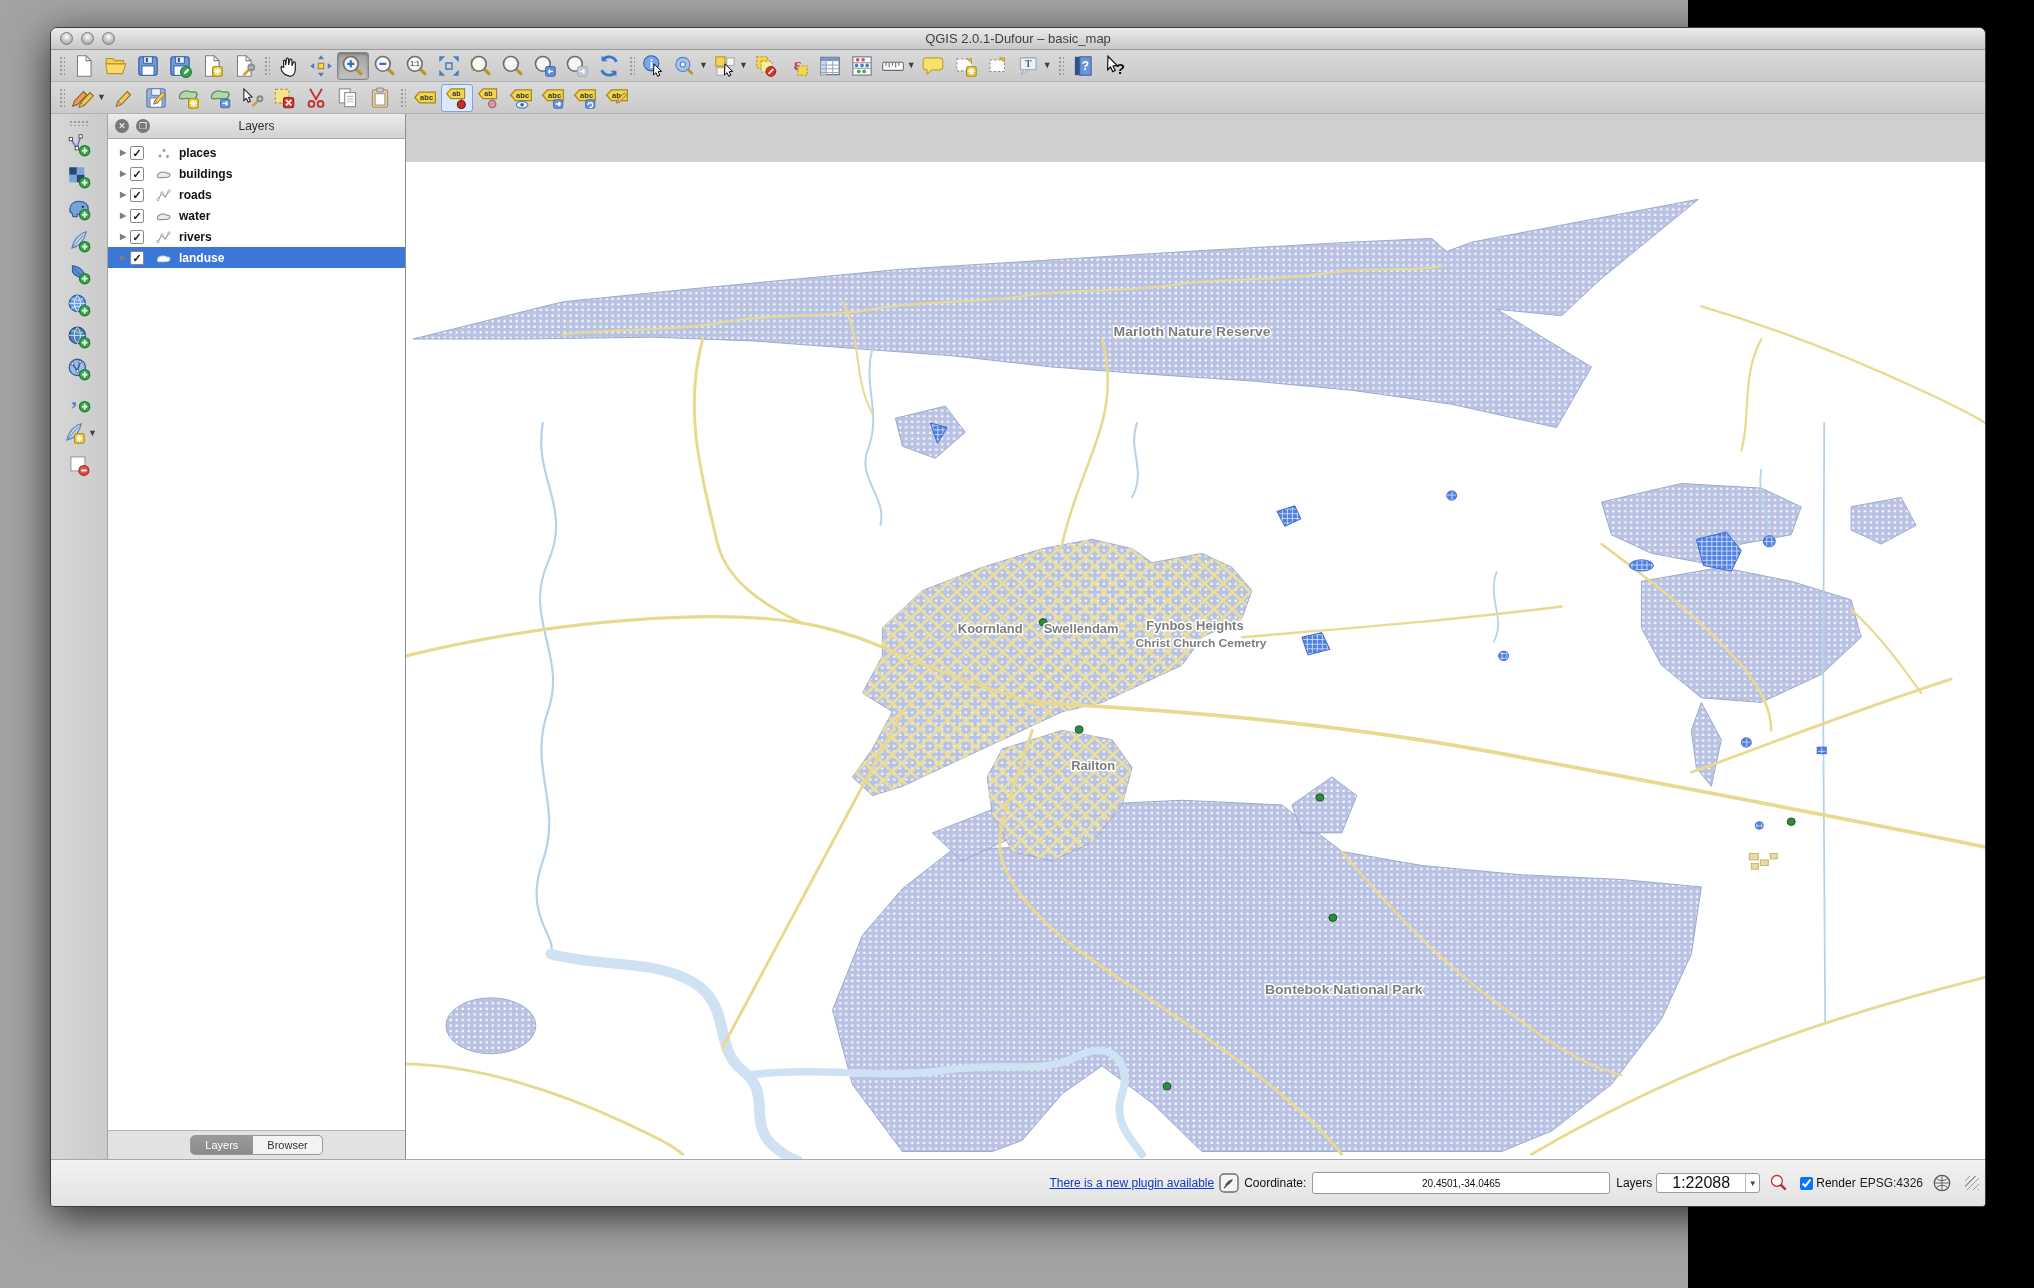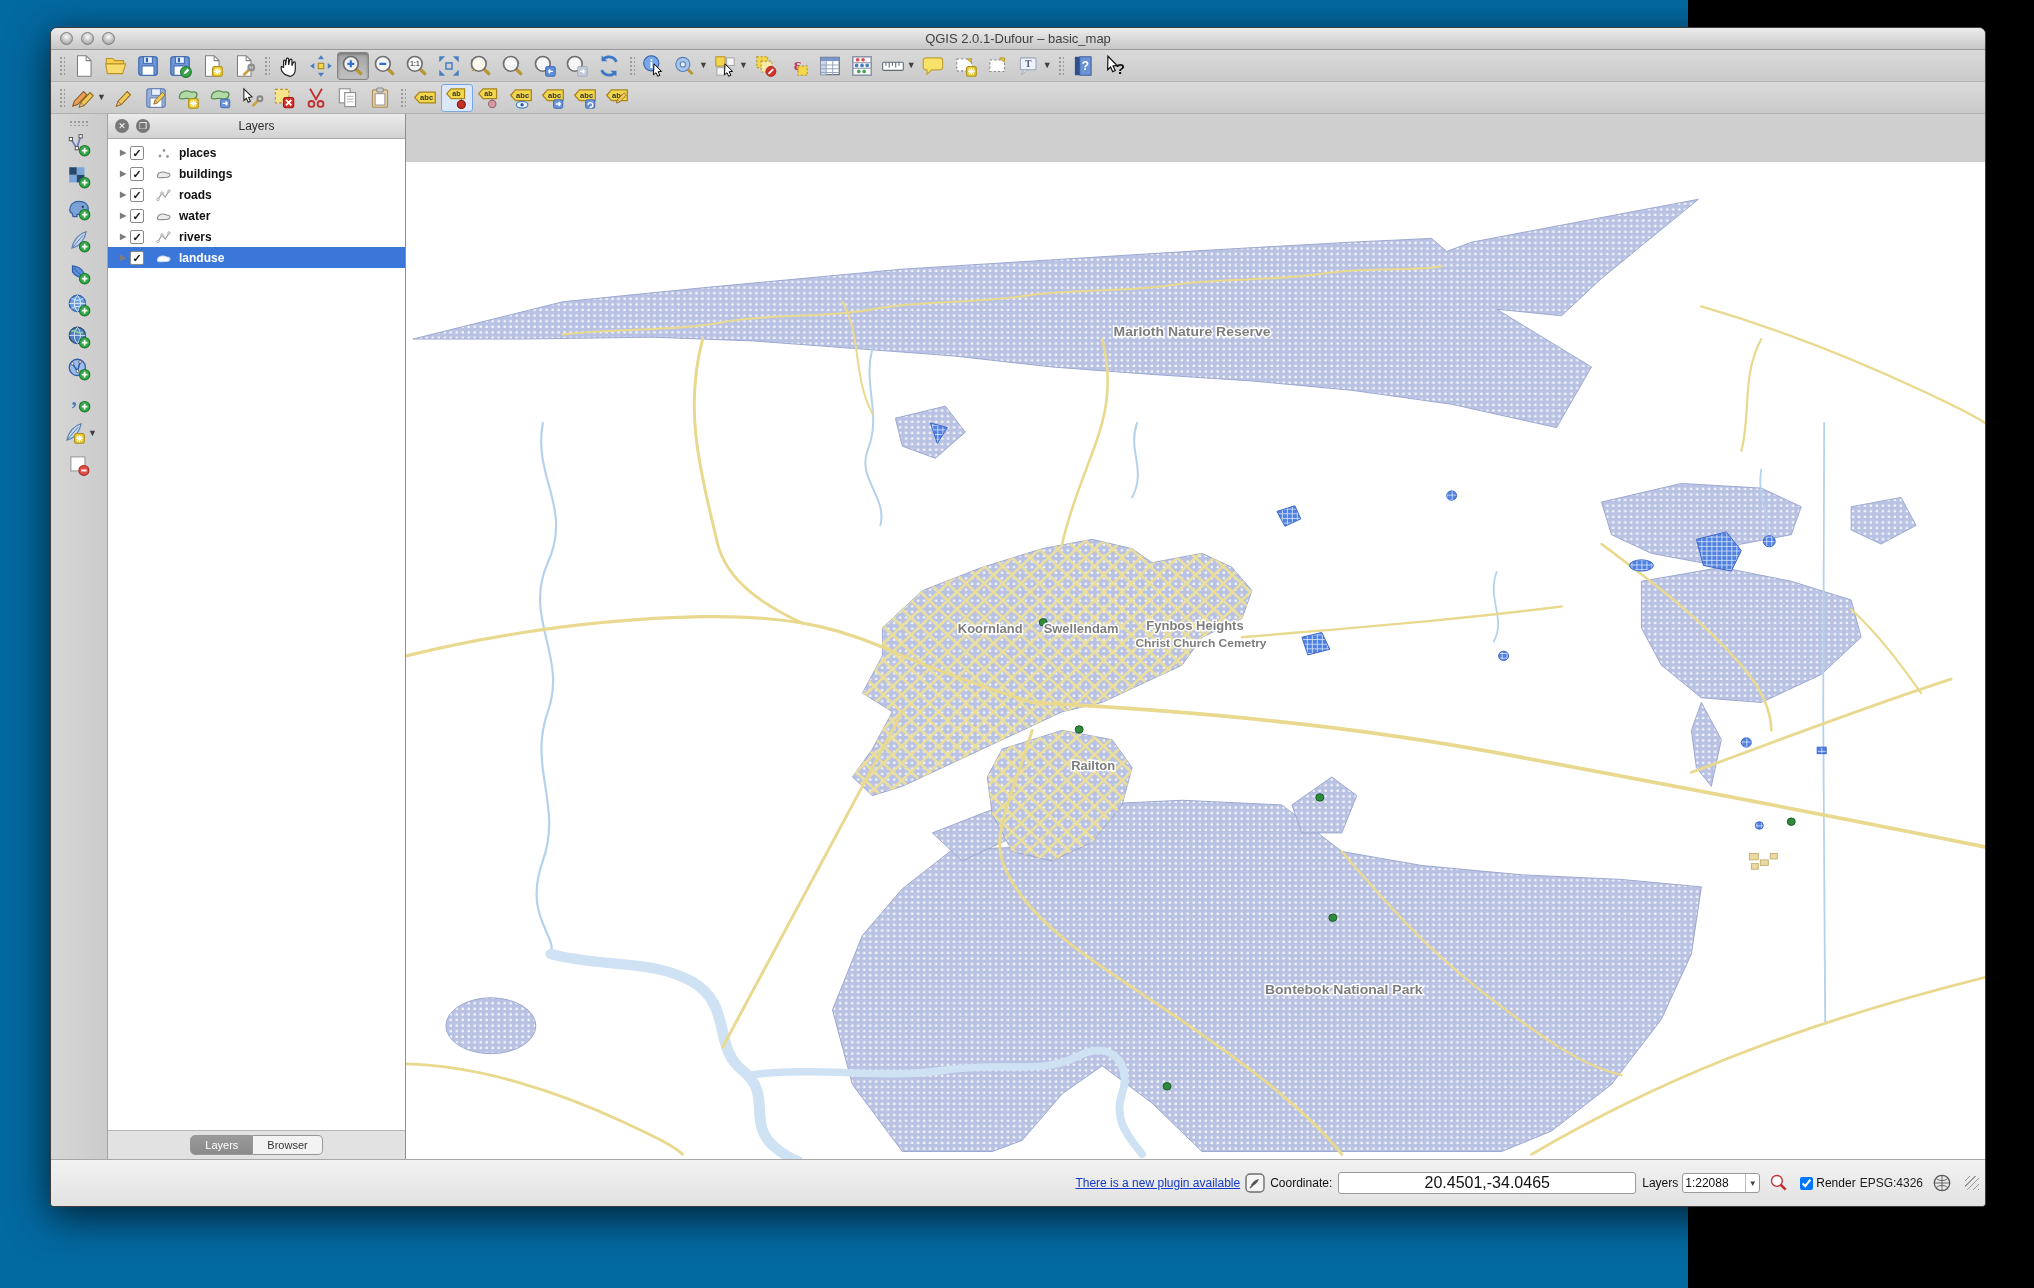--- a/index.html
+++ b/index.html
@@ -1,17 +1,17 @@
 <!DOCTYPE html>
 <html><head>
 <meta charset="utf-8">
 <style>
   html,body{margin:0;padding:0;background:#000;width:2034px;height:1288px;overflow:hidden;
     font-family:"Liberation Sans",sans-serif;-webkit-font-smoothing:antialiased;}
-  #desktop{position:relative;width:1688px;height:1288px;background:#0369a1;}
+  #desktop{position:relative;width:1688px;height:1288px;background:#a3a3a3;}
   #window{position:absolute;left:50px;top:27px;width:1934px;height:1178px;background:#cfcfcf;
     border:1px solid #3c3c3c;border-radius:7px 7px 4px 4px;overflow:hidden;display:flex;flex-direction:column;
     box-shadow:0 10px 40px rgba(0,0,0,.7);}
   
   .titlebar{height:21px;flex:0 0 21px;background:linear-gradient(#ececec,#c7c7c7);
     border-bottom:1px solid #9a9a9a;position:relative;display:flex;align-items:center;}
   .traffic{display:flex;gap:8px;margin-left:9px;}
   .tl{width:13px;height:13px;border-radius:50%;background:radial-gradient(circle at 50% 35%,#fdfdfd,#b9b9b9 60%,#8f8f8f);
     border:1px solid #7e7e7e;box-sizing:border-box;}
   .wtitle{position:absolute;left:0;right:0;text-align:center;font-size:13px;color:#3f3f3f;}
@@ -54,23 +54,23 @@
   .ptab.active{background:linear-gradient(#9a9a9a,#8b8b8b);color:#fff;}
   
   .map-canvas{flex:1;background:#fff;position:relative;min-width:0;margin-top:48px;}
   .map-canvas svg{position:absolute;inset:0;width:100%;height:100%;}
   
   .statusbar{flex:0 0 27px;background:linear-gradient(#f2f2f2,#e2e2e2);border-top:1px solid #a8a8a8;
     display:flex;align-items:center;font-size:12px;color:#111;padding:0 6px;}
   .plugin-link{color:#1538c8;text-decoration:underline;margin-left:auto;}
   .sb-icon{display:flex;align-items:center;margin:0 5px;}
   .coord-input{width:292px;height:18px;border:1px solid #9a9a9a;border-radius:3px;text-align:center;
-    font-size:16px;font-family:"Liberation Sans",sans-serif;background:#fff;margin:0 6px;color:#111;}
+    font-size:10px;font-family:"Liberation Sans",sans-serif;background:#fff;margin:0 6px;color:#111;}
   .scale-box{display:flex;align-items:center;height:18px;border:1px solid #9a9a9a;border-radius:3px;background:#fff;margin:0 4px;}
-  .scale-box .sval{padding:0 2px;min-width:58px;font-size:12px;}
+  .scale-box .sval{padding:0 15px;min-width:58px;font-size:16px;}
   .scale-box .sarrow{width:13px;height:100%;border-left:1px solid #bbb;font-size:8px;display:flex;align-items:center;justify-content:center;color:#444;}
   .render-check{width:13px;height:13px;margin:0 3px 0 6px;}
   .crs-label{margin:16px 4px;color:#222;}
   .resize-grip{width:14px;height:14px;margin-left:8px;
     background:repeating-linear-gradient(135deg,transparent 0 3px,#9a9a9a 3px 4px);}
 </style>
 </head>
 <body>
 
 <div id="desktop">

